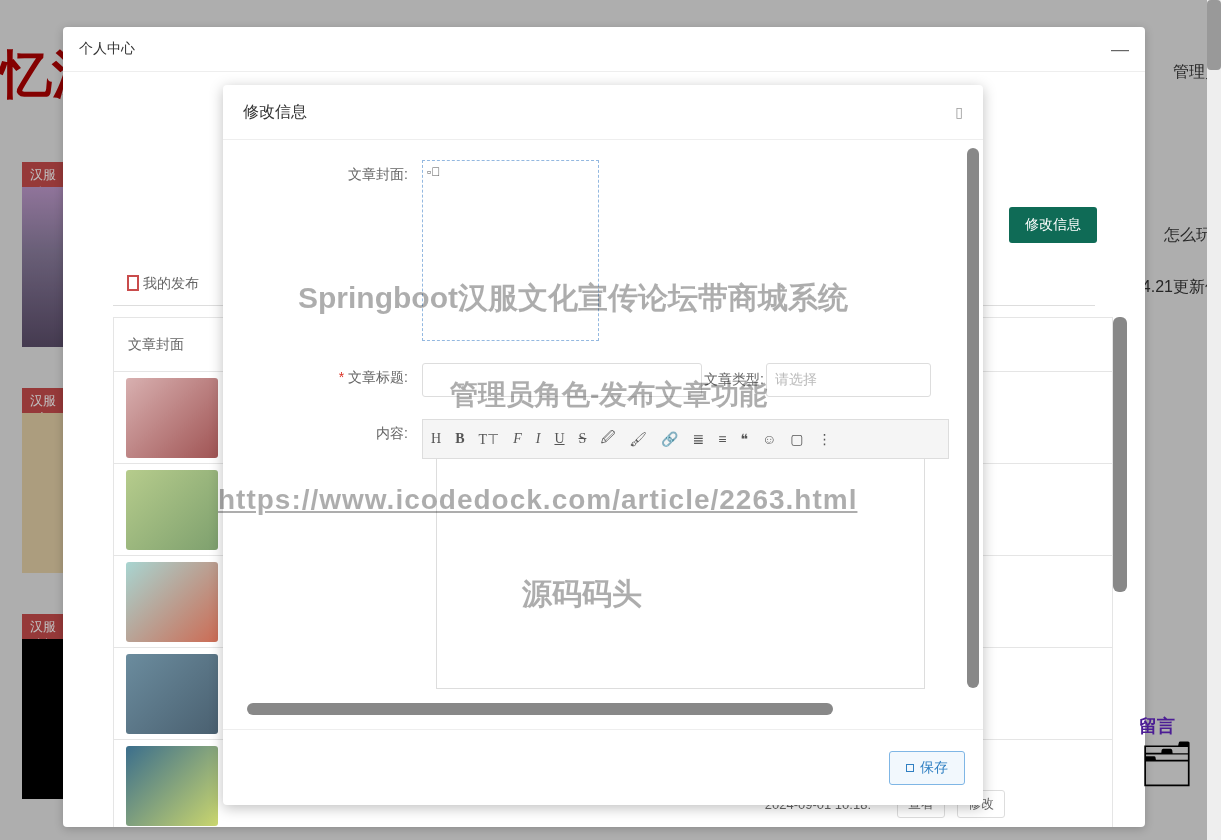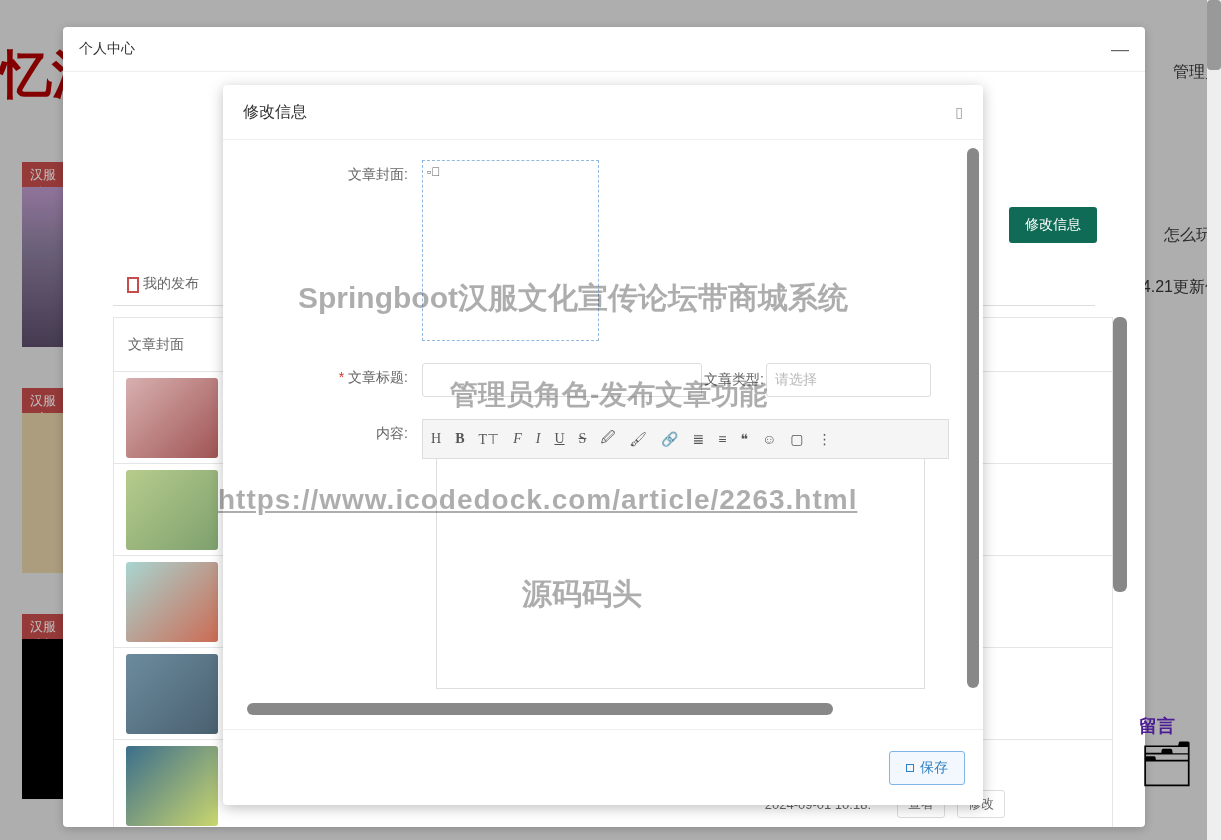--- a/index.html
+++ b/index.html
@@ -60,21 +60,21 @@
       position: relative; height: calc(100% - 45px);
       overflow: hidden; padding: 0 30px;
     }
     .action-top {
       position: absolute; top: 135px; right: 48px;
       background: #0f6b56; color: #fff; padding: 9px 16px;
       font-size: 14px; border-radius: 3px; font-family: Liberation Serif, serif;
     }
     .my-posts {
       position: absolute; top: 203px; left: 52px;
-      display: flex; align-items: flex-end; padding-left: 12px;
+      display: flex; align-items: flex-start; padding-left: 12px;
     }
     .my-posts-icon {
       width: 12px; height: 16px; border: 2px solid #c94c4c;
       margin-right: 4px;
     }
     .my-posts-text { font-size: 14px; color: #666; }
     .hr { position: absolute; top: 233px; left: 50px; right: 50px; height: 1px; background: #ddd; }
     .table-container {
       position: absolute; top: 245px; left: 50px; right: 32px;
       bottom: 0; overflow: hidden;

